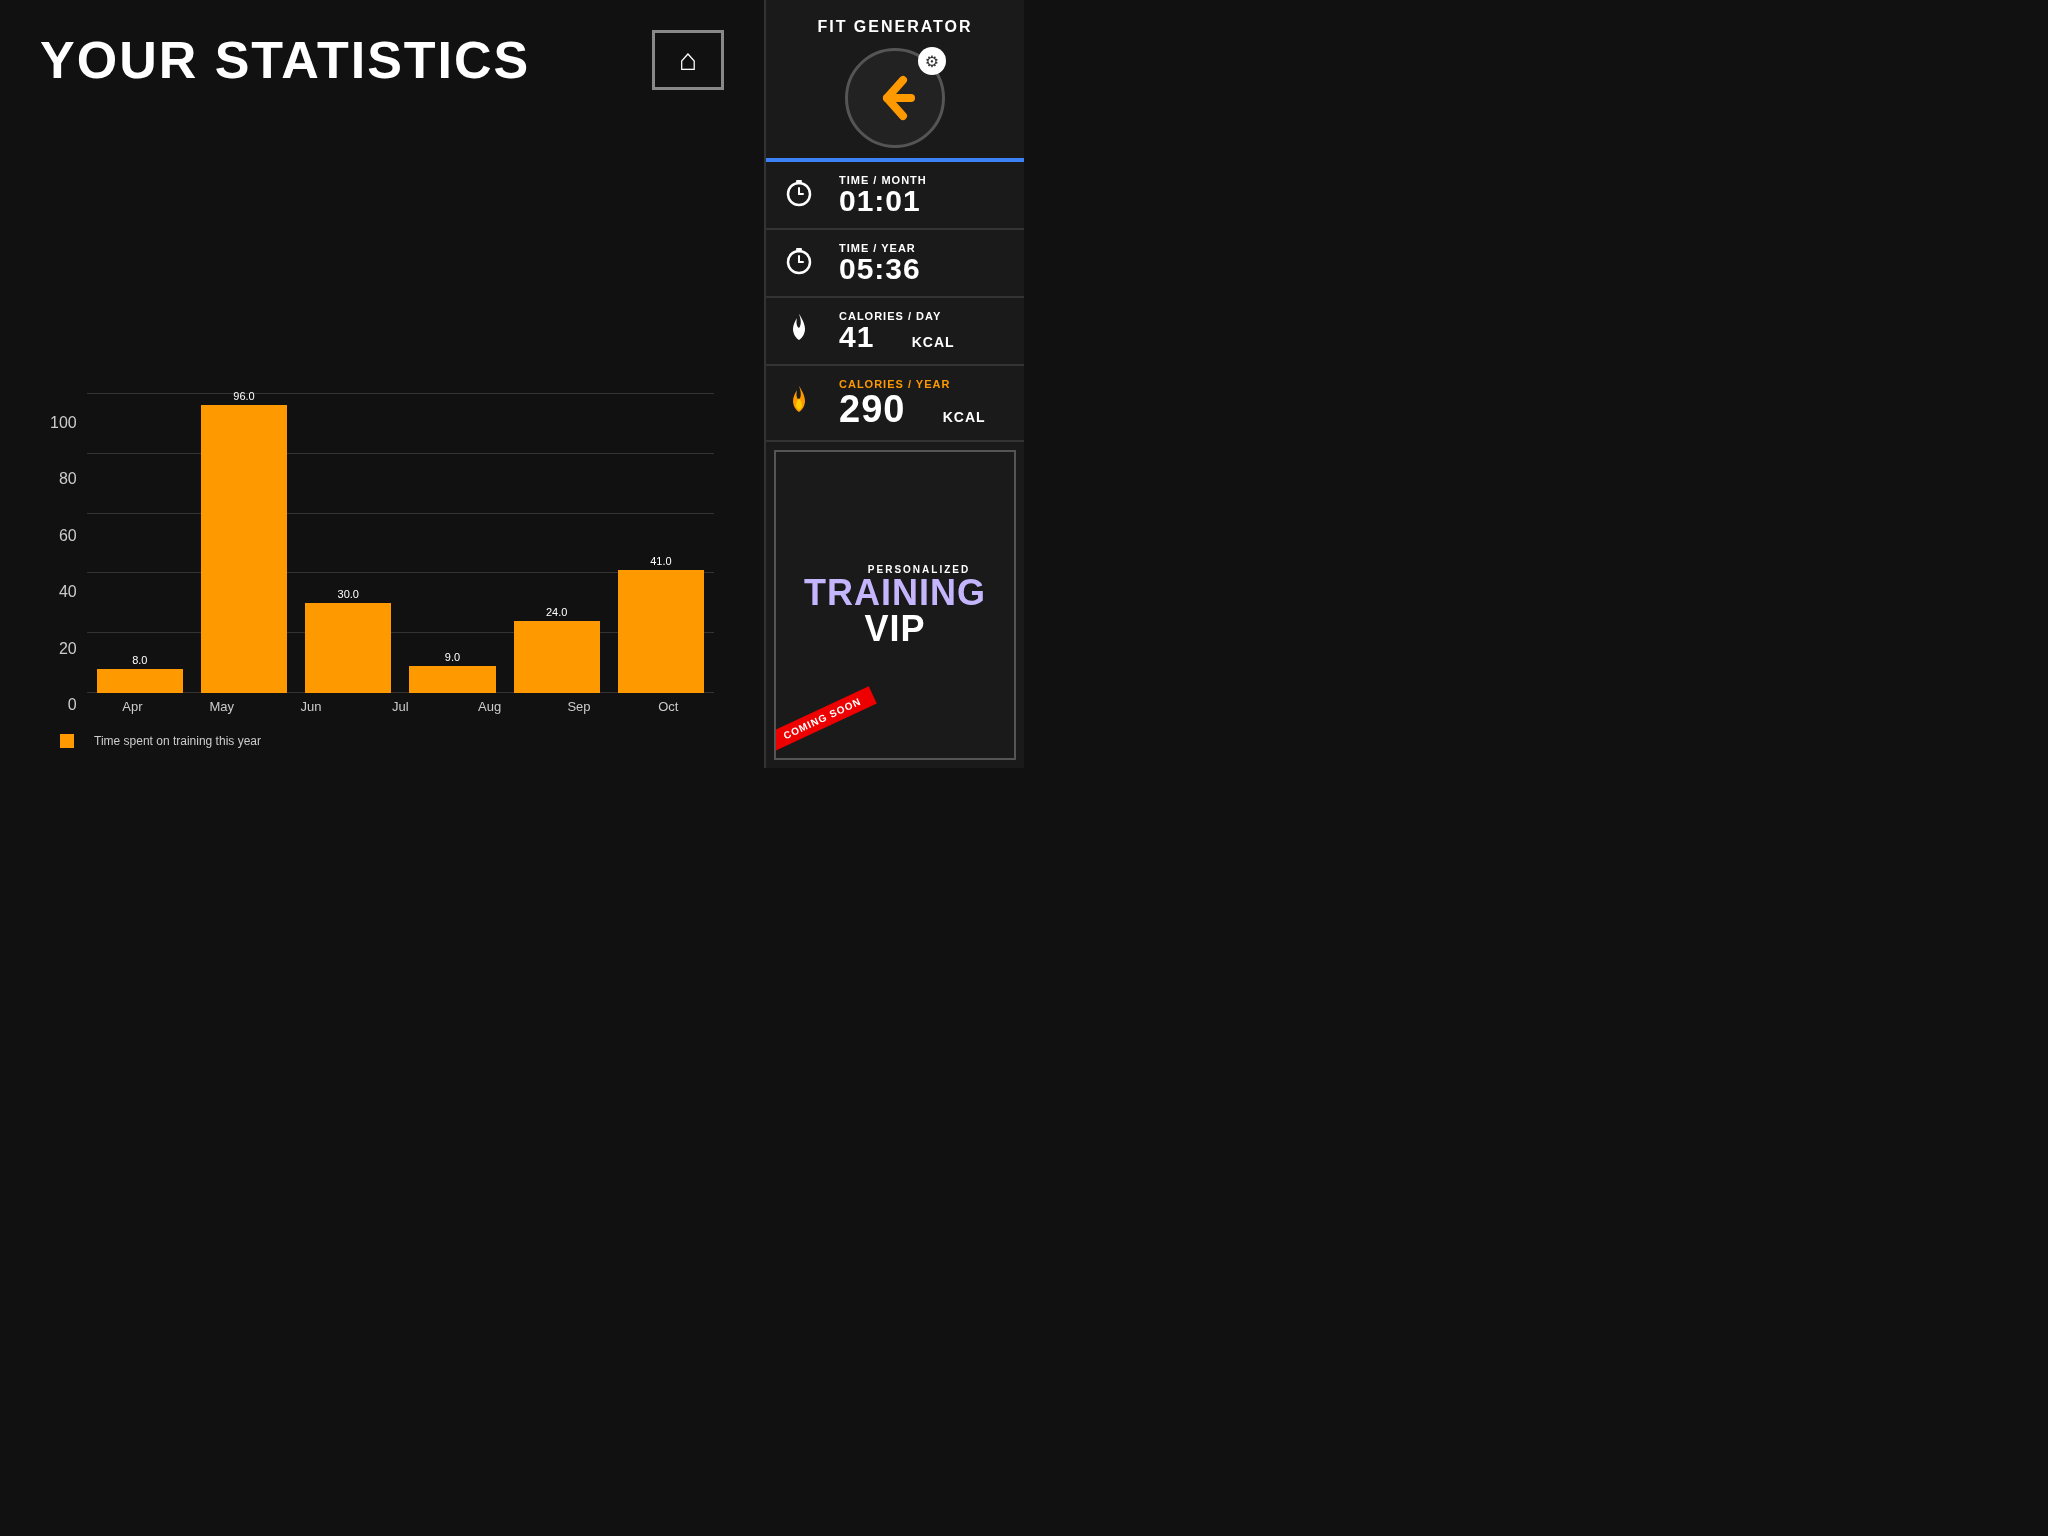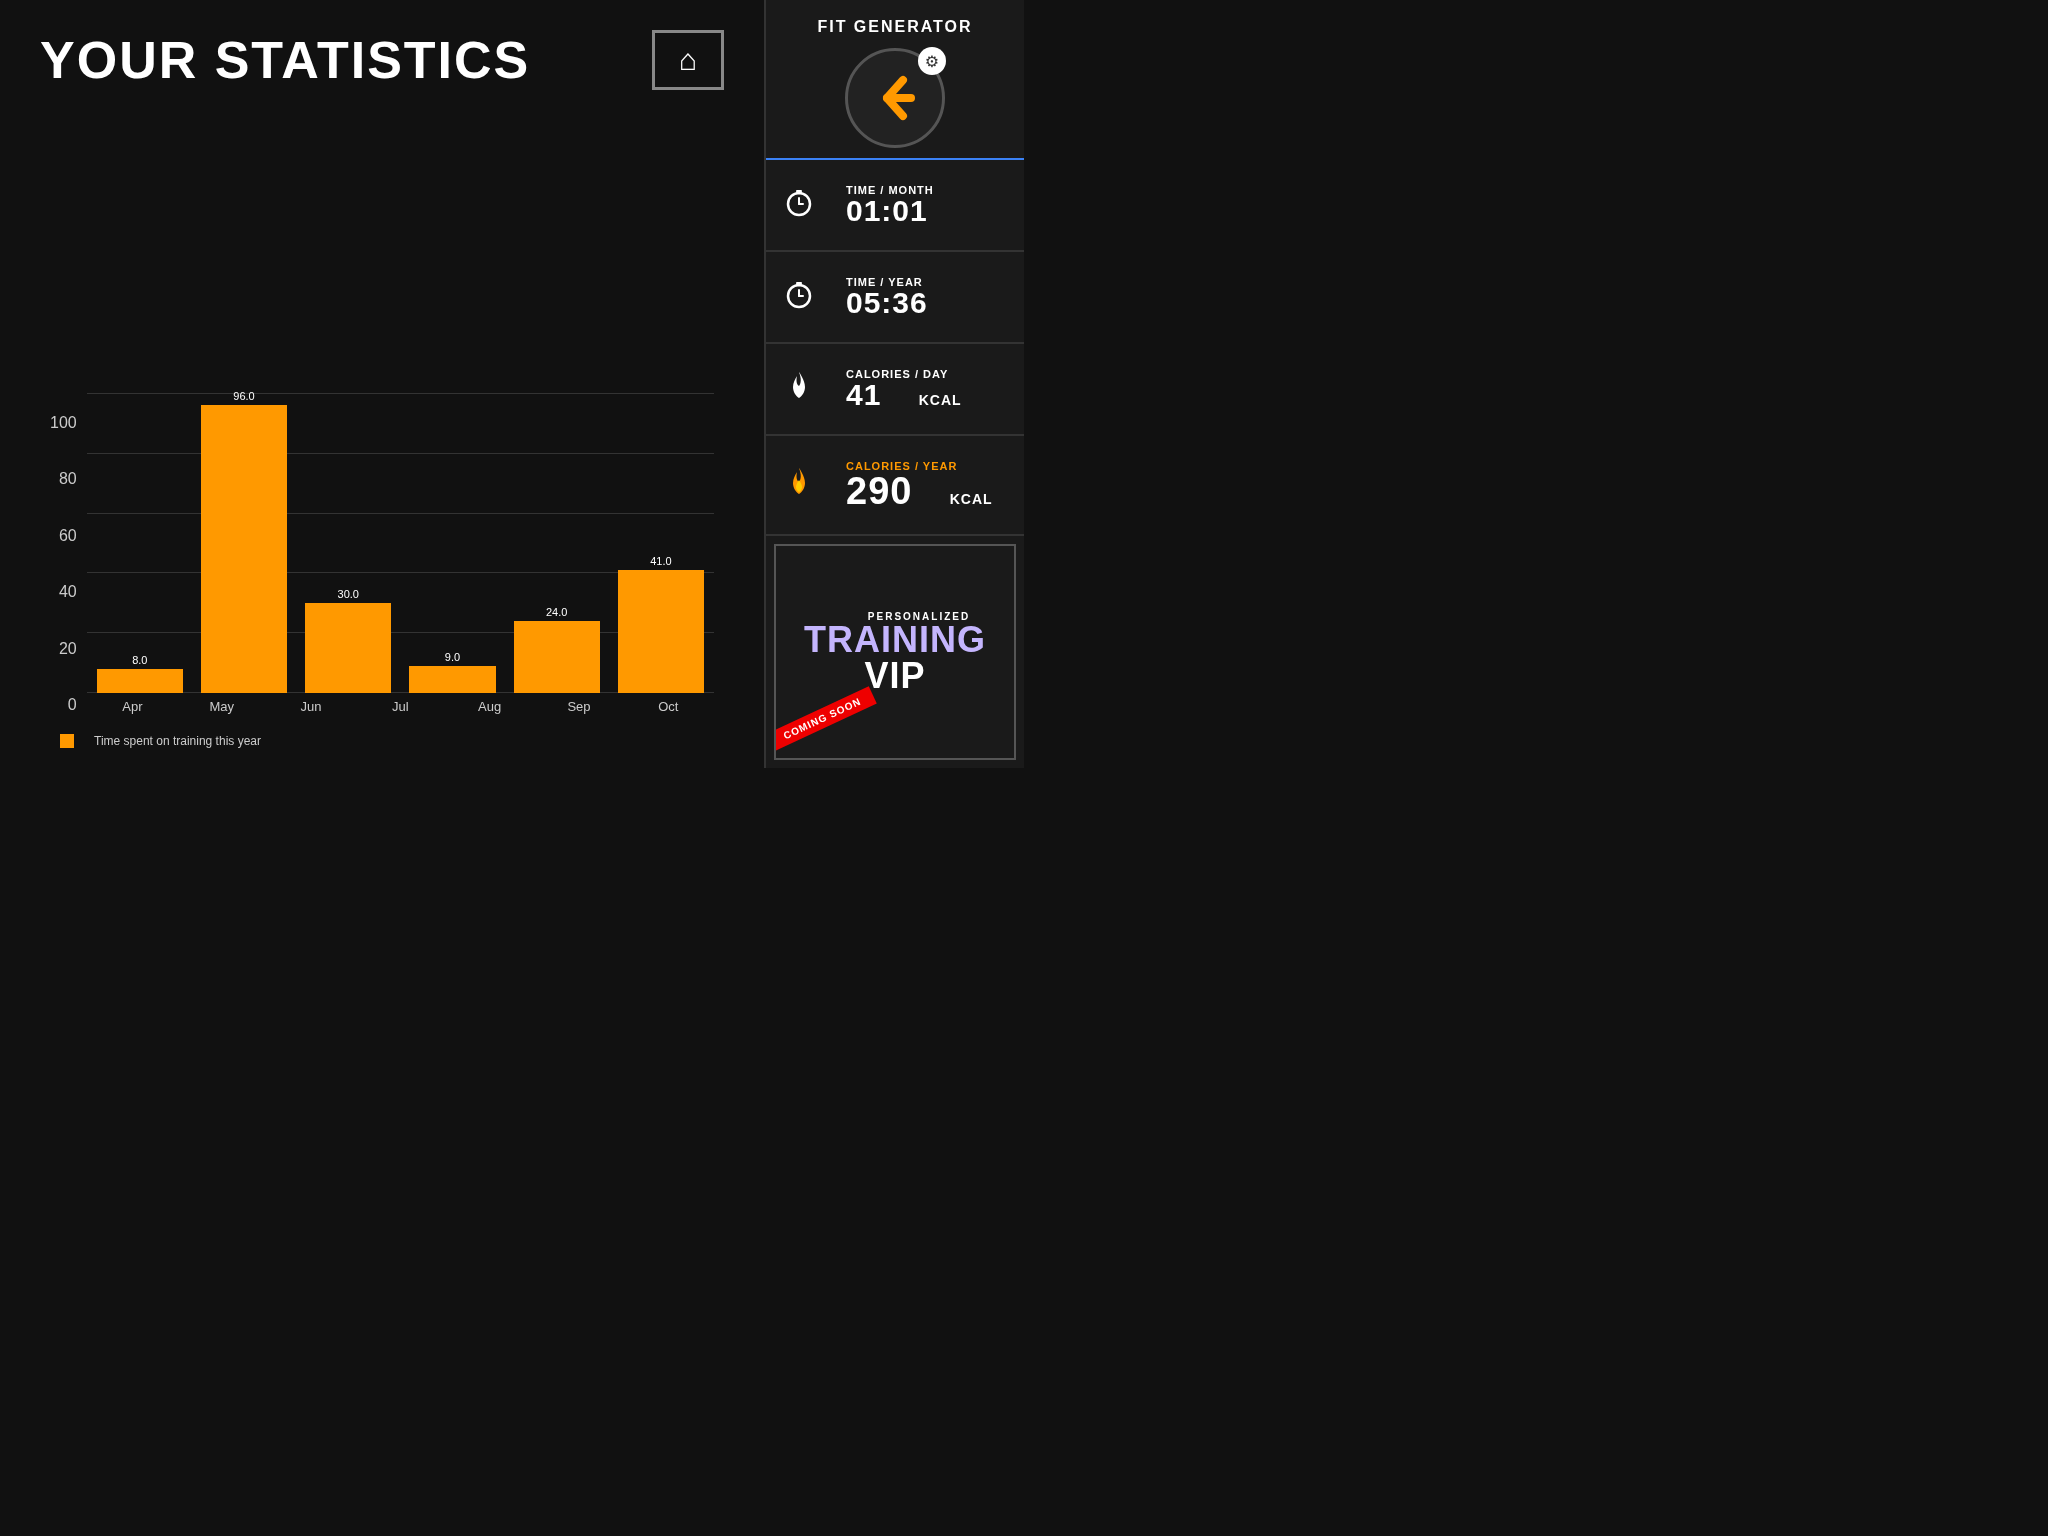--- a/index.html
+++ b/index.html
@@ -193,21 +193,21 @@
       width: 260px;
       background: #1a1a1a;
       border-left: 2px solid #333;
       display: flex;
       flex-direction: column;
     }
 
     .sidebar-header {
       padding: 18px 15px 10px;
       text-align: center;
-      border-bottom: 2px solid #3b82f6;
+      border-bottom: 4px solid #3b82f6;
     }
 
     .app-title {
       font-size: 16px;
       font-weight: 900;
       letter-spacing: 2px;
       color: #fff;
       margin-bottom: 12px;
     }
 
@@ -244,23 +244,23 @@
 
     .logo-svg {
       width: 60px;
       height: 60px;
     }
 
     
     .stat-row {
       display: flex;
       align-items: center;
-      padding: 24px 15px;
+      padding: 12px 15px;
       border-bottom: 2px solid #333;
-      gap: 29px;
+      gap: 22px;
     }
 
     .stat-icon {
       font-size: 28px;
       color: #fff;
       width: 36px;
       text-align: center;
     }
 
     .stat-info {

